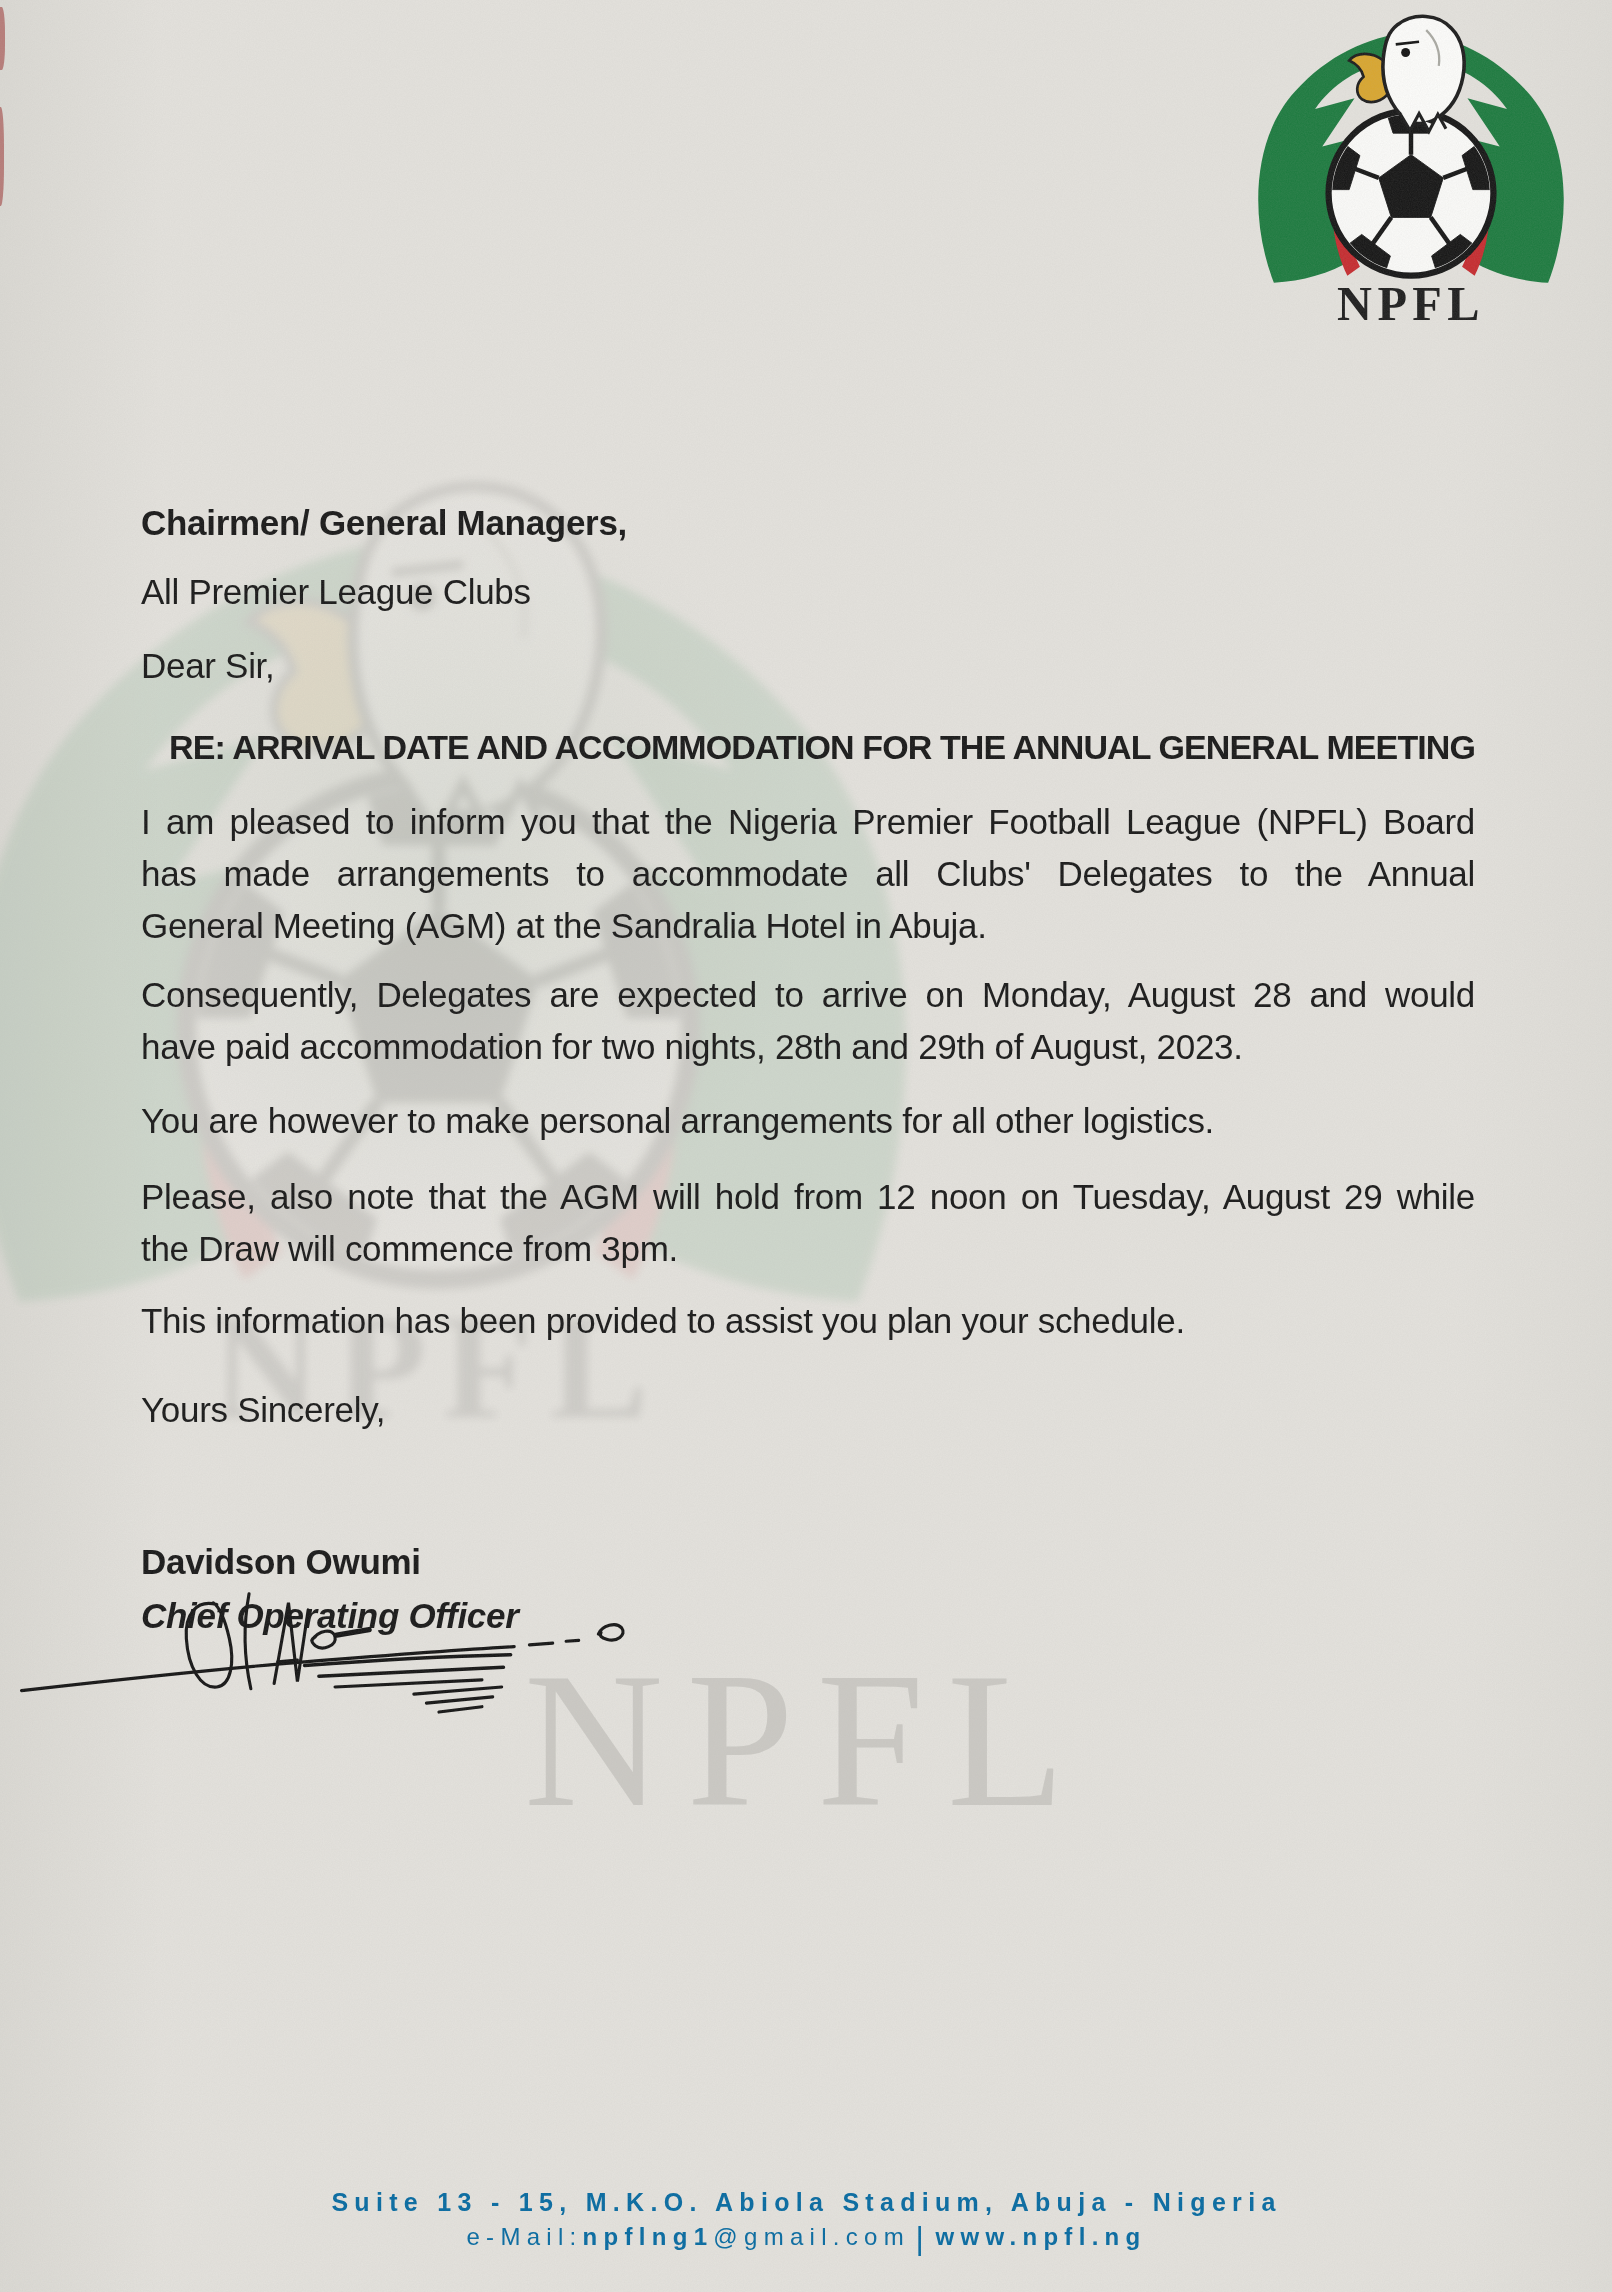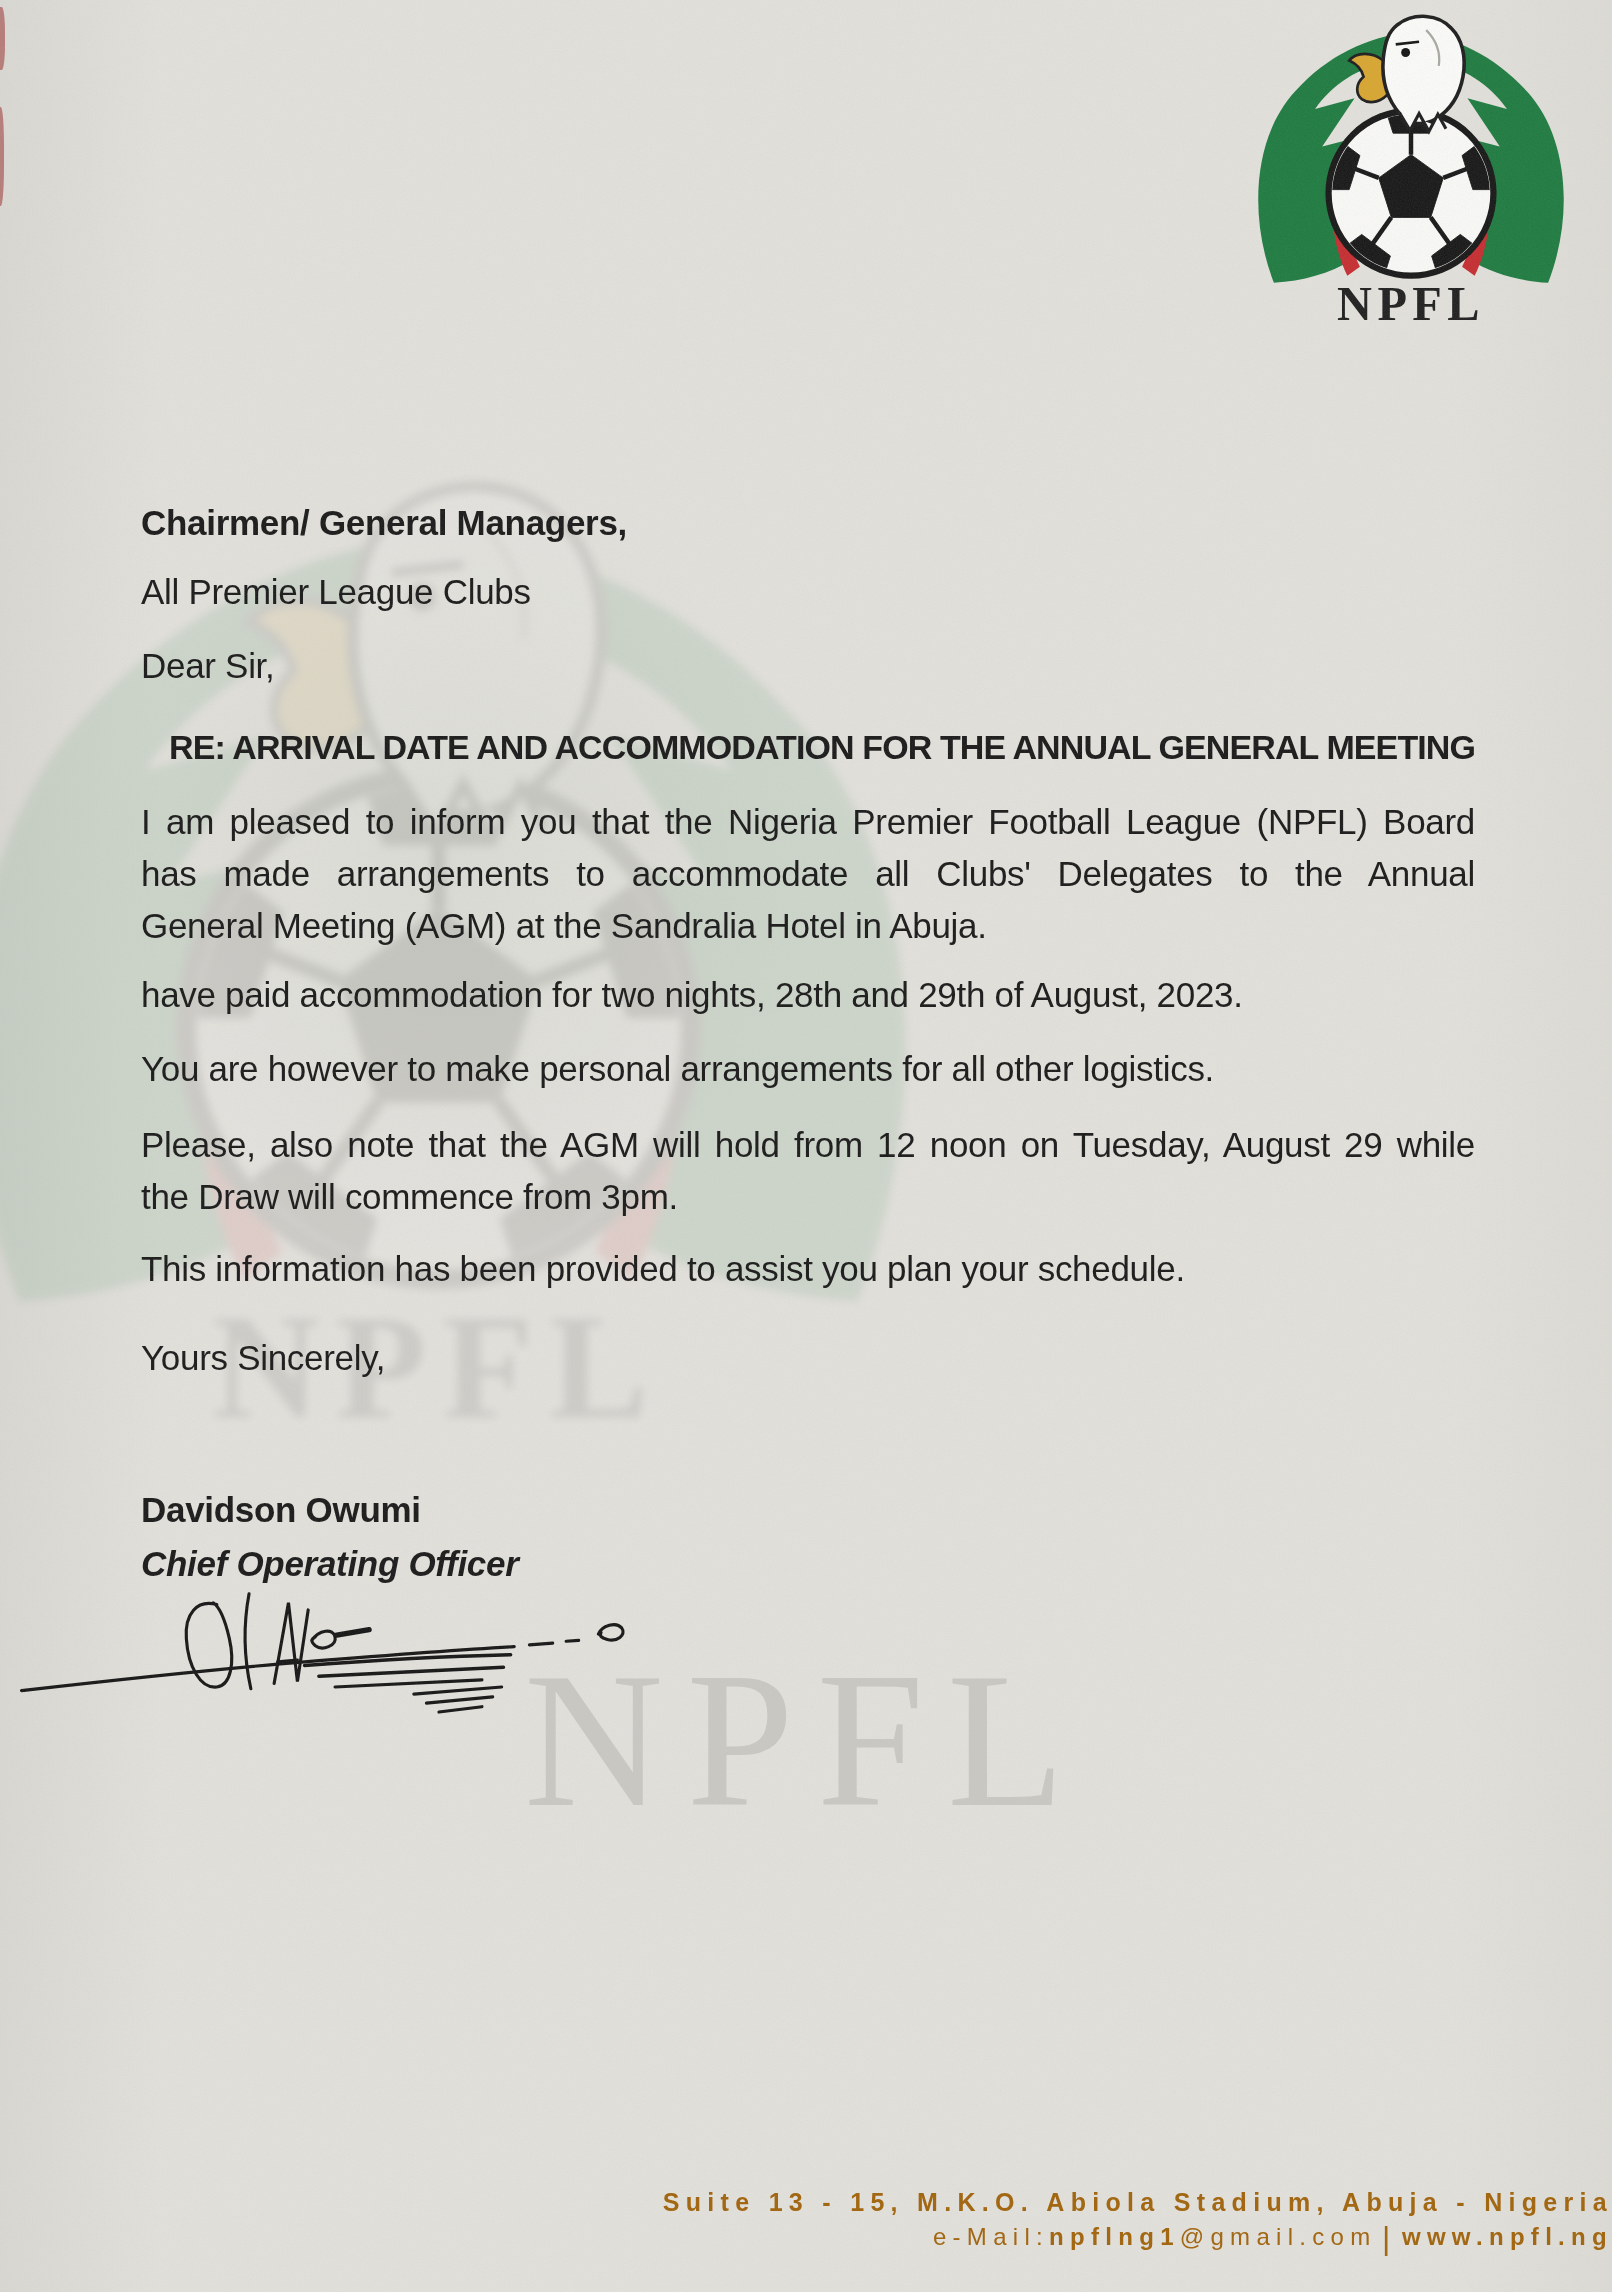--- a/index.html
+++ b/index.html
@@ -42,21 +42,21 @@
   .mb26{margin-bottom:23px !important;}
   .mb24{margin-bottom:21.5px !important;}
   .mb27{margin-bottom:24px !important;}
   .mb23{margin-bottom:20.6px !important;}
   .mb41{margin-bottom:37px !important;}
   .mb112{margin-bottom:100px !important;}
   .mb2{margin-bottom:1.8px !important;}
   
   .signature{position:absolute;left:9px;top:1583px;width:627px;height:139px;}
   
-  .footer{position:absolute;left:0;right:0;top:2186px;text-align:right;color:#a16207;}
+  .footer{position:absolute;left:0;right:0;top:2186px;text-align:center;color:#0369a1;}
   .footer .l1{font-size:25px;font-weight:700;letter-spacing:6.3px;line-height:32px;}
   .footer .l2{font-size:24px;letter-spacing:6.3px;line-height:32px;margin-top:3px;font-weight:400;}
   .footer .bold{font-weight:700;}
   .footer .divider{font-weight:400;font-size:32px;vertical-align:-3.6px;padding:0 5.4px;}
   
   .edge-mark{position:absolute;background:rgba(153,46,44,0.55);border-radius:40%;pointer-events:none;}
   .noise{position:absolute;inset:0;pointer-events:none;opacity:0.30;}
 </style>
 </head>
 <body>
@@ -133,20 +133,21 @@
 
     <p class="nline b subject mb26">RE: ARRIVAL DATE AND ACCOMMODATION FOR THE ANNUAL GENERAL MEETING</p>
 
     <p class="mb19">
       <span class="line jline" style="display:block">I am pleased to inform you that the Nigeria Premier Football League (NPFL) Board</span>
       <span class="line jline" style="display:block">has made arrangements to accommodate all Clubs' Delegates to the Annual</span>
       <span class="line nline" style="display:block">General Meeting (AGM) at the Sandralia Hotel in Abuja.</span>
     </p>
 
     <p class="mb24">
+      <span class="line jline" style="display:block">Consequently, Delegates are expected to arrive on Monday, August 28 and would</span>
       <span class="line nline" style="display:block">have paid accommodation for two nights, 28th and 29th of August, 2023.</span>
     </p>
 
     <p class="mb27">
       <span class="line nline" style="display:block">You are however to make personal arrangements for all other logistics.</span>
     </p>
 
     <p class="mb23">
       <span class="line jline" style="display:block">Please, also note that the AGM will hold from 12 noon on Tuesday, August 29 while</span>
       <span class="line nline" style="display:block">the Draw will commence from 3pm.</span>

